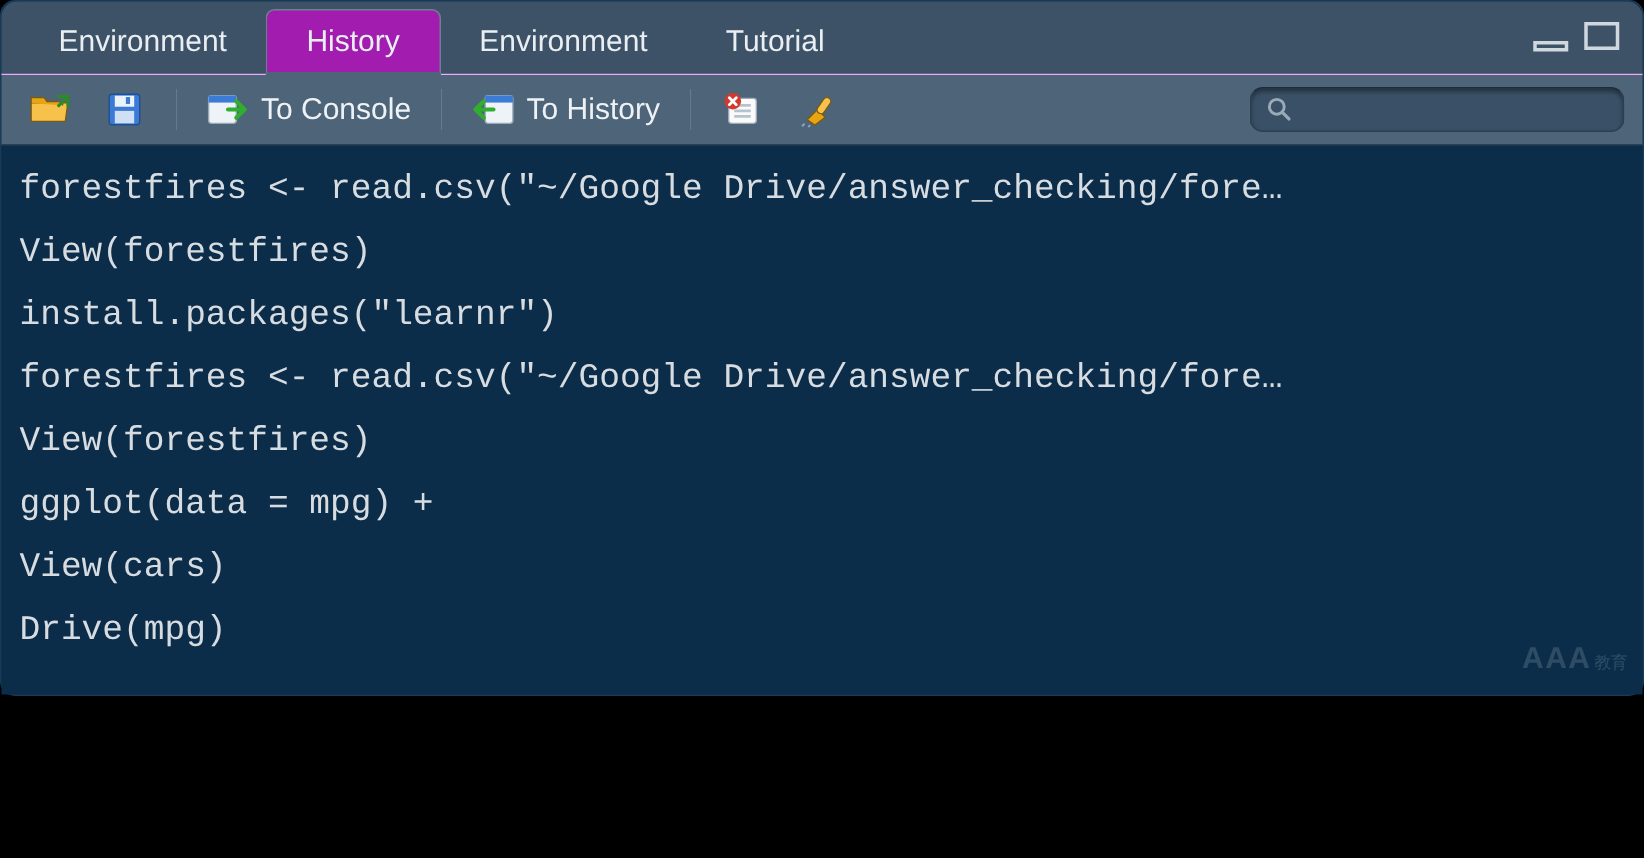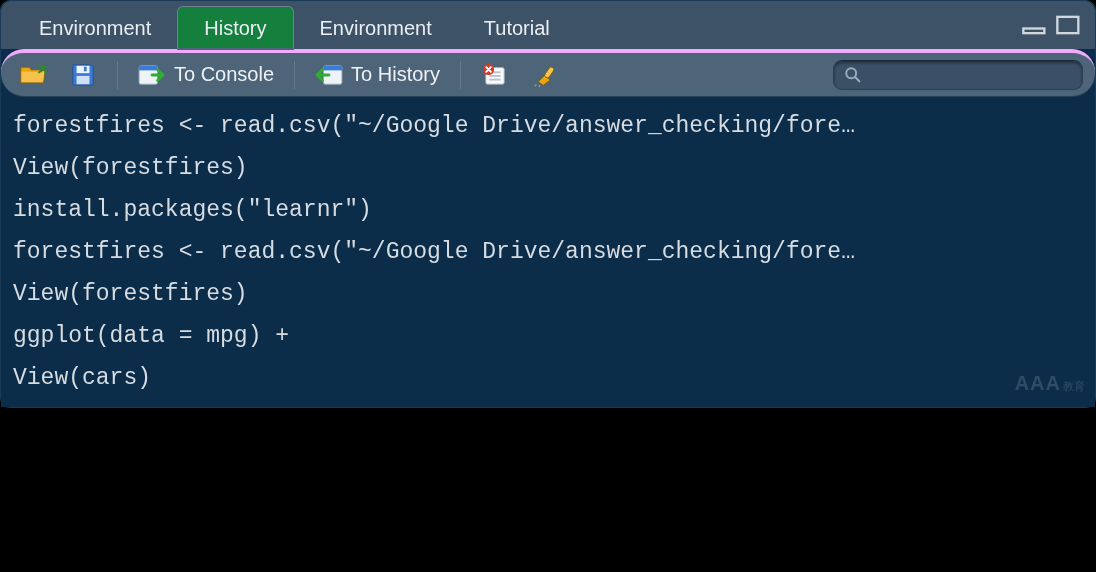--- a/index.html
+++ b/index.html
@@ -5,21 +5,21 @@
   * { box-sizing: border-box; margin: 0; padding: 0; }
   body {
     font-family: "Lucida Grande", "Segoe UI", Arial, sans-serif;
     background: #000;
     width: 1096px;
     height: 572px;
     overflow: hidden;
   }
   .panel {
     width: 1096px;
-    height: 408px;
+    height: 464px;
     background: #0b2d4a;
     border-radius: 10px;
     display: flex;
     flex-direction: column;
     border: 1px solid #1a3b57;
   }
   .tabbar {
     display: flex;
     align-items: flex-end;
     height: 48px;
@@ -33,45 +33,44 @@
   .tab {
     padding: 10px 26px 8px 26px;
     font-size: 20px;
     color: #e9eef3;
     cursor: pointer;
     border-bottom: 2px solid transparent;
     position: relative;
     top: 1px;
   }
   .tab.active {
-    background: #15803d;
+    background: #a21caf;
     border: 1px solid #6e8192;
     border-bottom: 2px solid #4e6478;
     border-top-left-radius: 6px;
     border-top-right-radius: 6px;
   }
   .winctrl {
     margin-left: auto;
     display: flex;
     gap: 6px;
     align-items: center;
     padding-bottom: 8px;
   }
   .minwrap { display:flex; align-items:flex-end; height:20px; }
 
   .toolbar {
     display: flex;
     align-items: center;
     height: 48px;
     background: #4e6478;
-    border-top: 4px solid #f0abfc;
+    border-top: 1px solid #f0abfc;
     border-bottom: 1px solid #2b3f52;
     padding: 0 12px;
     gap: 10px;
-    border-radius: 23px;
   }
   .sep {
     width: 1px;
     height: 28px;
     background: #2b3f52;
     border-right: 1px solid #667a8c;
     margin: 0 4px;
   }
   .tool-btn {
     display: flex;

